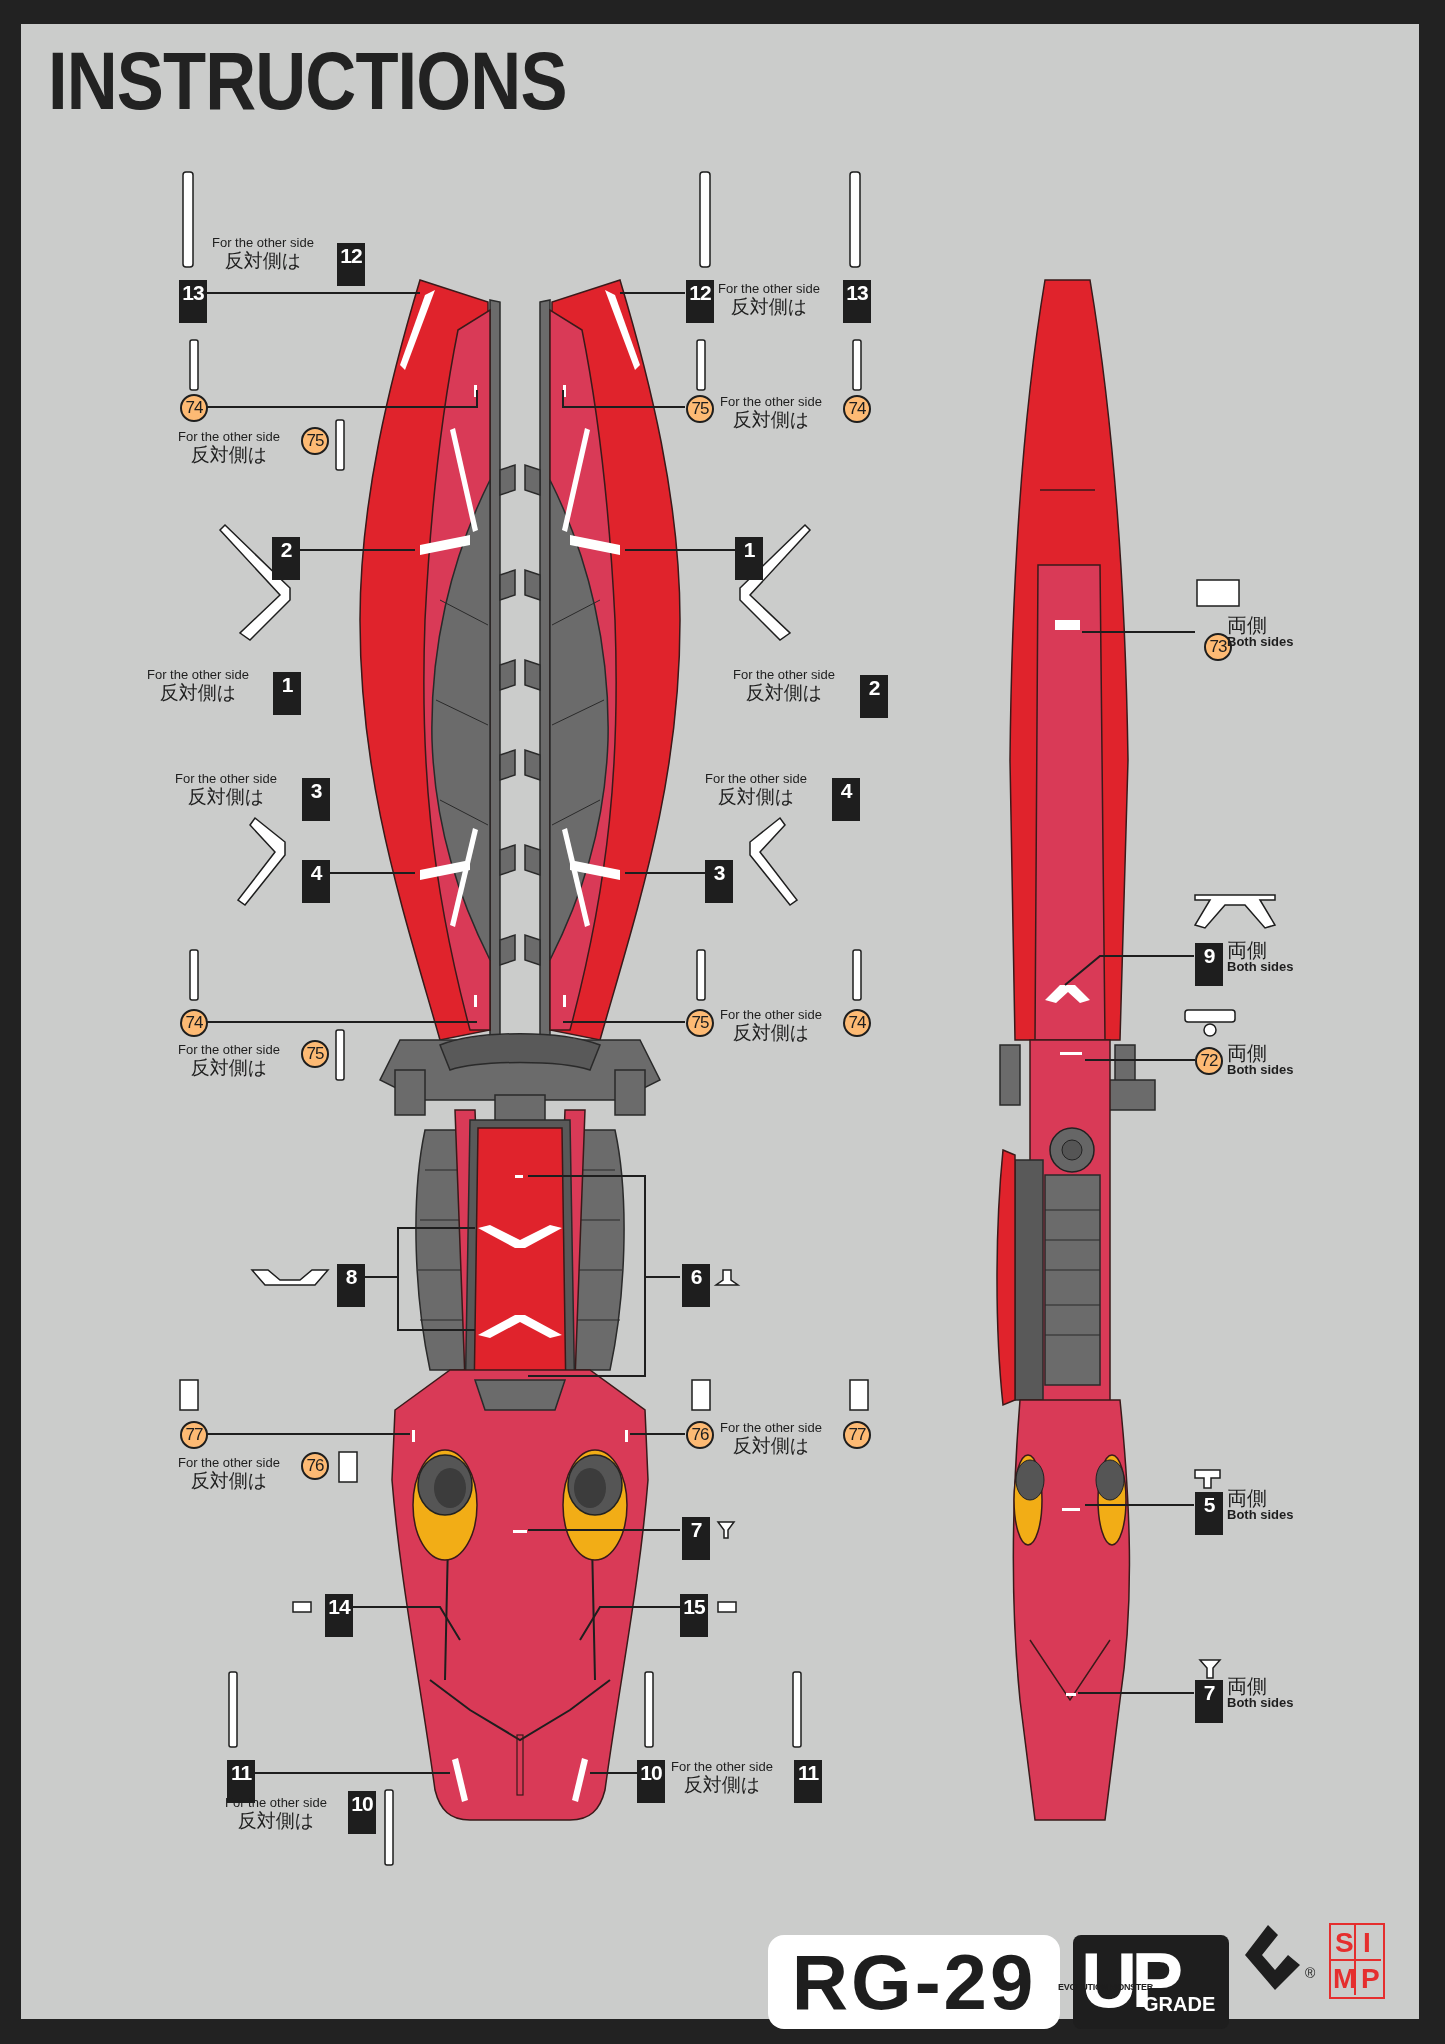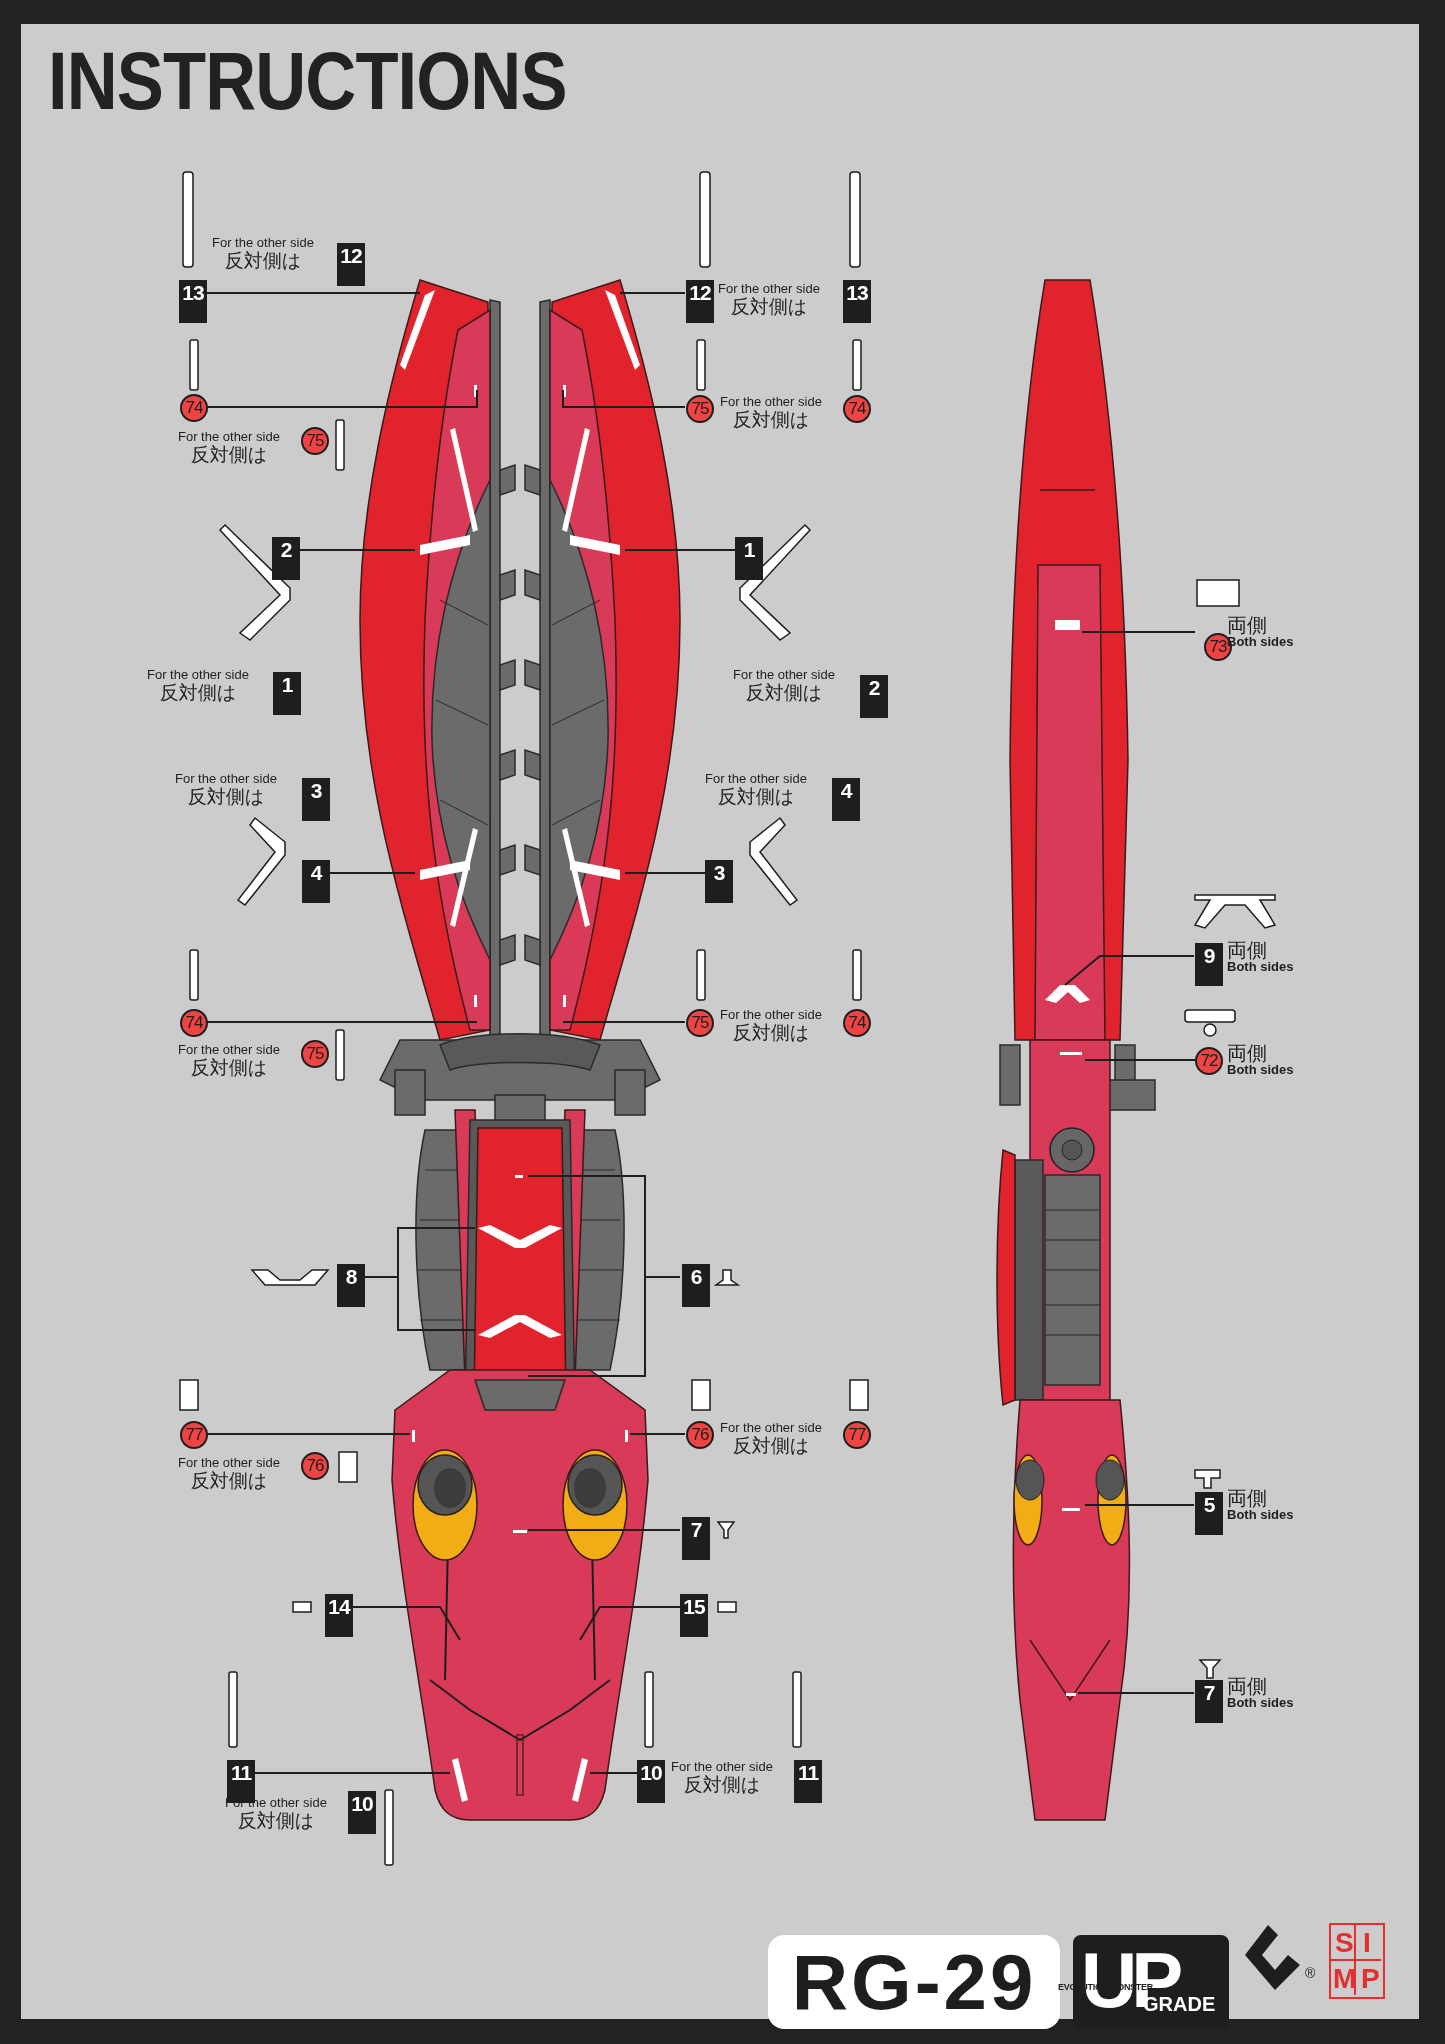--- a/index.html
+++ b/index.html
@@ -1,21 +1,21 @@
 <!DOCTYPE html>
 <html><head>
 <meta charset="utf-8">
 <style>
   html,body{margin:0;padding:0;}
   body{width:1445px;height:2044px;background:#222222;position:relative;overflow:hidden;font-family:"Liberation Sans",sans-serif;}
   .sheet{position:absolute;left:21px;top:24px;width:1398px;height:1995px;background:#cbcccb;}
   .title{position:absolute;left:48px;top:40px;font-family:"Liberation Sans",sans-serif;font-weight:bold;font-size:82px;letter-spacing:-1px;color:#222;transform:scaleX(0.86);transform-origin:left top;line-height:1;}
   svg.art{position:absolute;left:0;top:0;}
   .box{position:absolute;background:#1e1e1e;color:#fff;font-weight:bold;font-size:21px;line-height:26px;height:43px;min-width:24px;text-align:center;padding:0 2px;letter-spacing:-1px;}
-  .circ{position:absolute;width:24px;height:24px;border:2px solid #1e1e1e;border-radius:50%;background:#ef4444;color:#1e1e1e;font-size:17px;line-height:24px;text-align:center;letter-spacing:-1px;}
+  .circ{position:absolute;width:24px;height:24px;border:2px solid #1e1e1e;border-radius:50%;background:#fdba74;color:#1e1e1e;font-size:17px;line-height:24px;text-align:center;letter-spacing:-1px;}
   .note{position:absolute;text-align:center;color:#1e1e1e;line-height:1;}
   .note .en{font-weight:normal;font-size:13px;display:block;}
   .note .jp{font-family:"DejaVu Sans",sans-serif;font-size:19px;display:block;margin-top:2px;}
   .both{position:absolute;color:#1e1e1e;line-height:1;}
   .both .jp{font-family:"DejaVu Sans",sans-serif;font-size:20px;display:block;}
   .both .en{font-weight:bold;font-size:13px;display:block;margin-top:0;}
   .logo-rg{position:absolute;left:768px;top:1935px;width:292px;height:94px;background:#fff;border-radius:16px;color:#1e1e1e;font-weight:bold;font-size:78px;line-height:94px;text-align:center;letter-spacing:3px;}
   .logo-up{position:absolute;left:1073px;top:1935px;width:156px;height:94px;background:#1e1e1e;border-radius:8px;}
   .logo-up .up{position:absolute;left:8px;top:-2px;color:#fff;font-weight:bold;font-size:78px;line-height:94px;letter-spacing:-6px;}
   .logo-up .grade{position:absolute;left:70px;top:58px;color:#fff;font-weight:bold;font-size:20px;}

